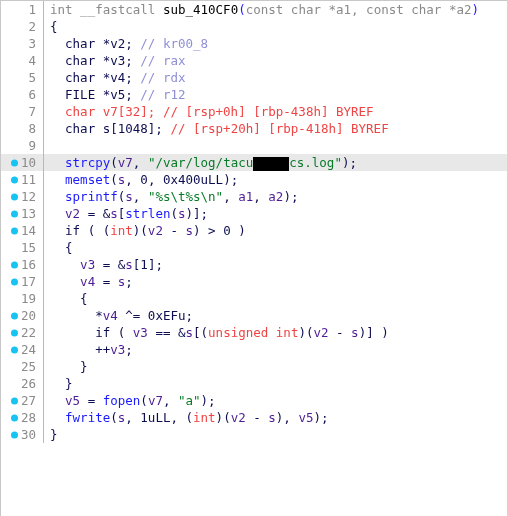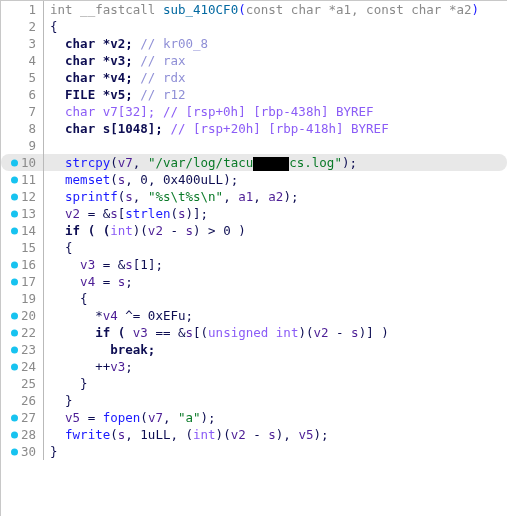--- a/index.html
+++ b/index.html
@@ -34,21 +34,20 @@
     position: relative;
     display: flex;
     align-items: stretch;
     height: 17px;
     line-height: 17px;
     white-space: pre;
     font-size: 12.5px;
   }
   .code-line.highlighted {
     background: #e8e8e8;
-    border-radius: 8px;
   }
 
   
   .gutter {
     flex: 0 0 auto;
     width: 38px;
     position: relative;
     display: flex;
     align-items: center;
     justify-content: flex-end;
@@ -88,31 +87,31 @@
   }
 
   .code-text {
     flex: 1 1 auto;
     position: relative;
     padding-left: 2px;
     overflow: hidden;
   }
 
   
-  .tok-plain    { color: #0d0d52; font-weight: bold; }
+  .tok-plain    { color: #0d0d52; }
   .tok-type     { color: #8a8a8a; }
   .tok-comment  { color: #8f8fd6; }
-  .tok-func     { color: #0369a1; }
+  .tok-func     { color: #000000; }
   .tok-call     { color: #1a1aff; }
   .tok-var      { color: #4c1d95; }
   .tok-string   { color: #0a7a28; }
   .tok-num      { color: #0d0d52; }
   .tok-punc     { color: #0d0d52; }
   .tok-paren    { color: #1a1aff; }
-  .tok-dim      { color: #8b5cf6; text-align: center; }
+  .tok-dim      { color: #ef4444; text-align: center; }
 
   .redaction {
     display: inline-block;
     background: #000000;
     vertical-align: middle;
   }
 </style>
 </head>
 <body>
 
@@ -131,21 +130,20 @@
       <div class="code-line"><div class="gutter"><span class="bp-dot"></span><span class="lineno">11</span></div><div class="divider"></div><div class="code-text"><span class="tok-plain">  </span><span class="tok-call">memset</span><span class="tok-punc">(</span><span class="tok-var">s</span><span class="tok-punc">, </span><span class="tok-num">0</span><span class="tok-punc">, </span><span class="tok-num">0x400uLL</span><span class="tok-punc">);</span></div></div>
       <div class="code-line"><div class="gutter"><span class="bp-dot"></span><span class="lineno">12</span></div><div class="divider"></div><div class="code-text"><span class="tok-plain">  </span><span class="tok-call">sprintf</span><span class="tok-punc">(</span><span class="tok-var">s</span><span class="tok-punc">, </span><span class="tok-string">"%s\t%s\n"</span><span class="tok-punc">, </span><span class="tok-var">a1</span><span class="tok-punc">, </span><span class="tok-var">a2</span><span class="tok-punc">);</span></div></div>
       <div class="code-line"><div class="gutter"><span class="bp-dot"></span><span class="lineno">13</span></div><div class="divider"></div><div class="code-text"><span class="tok-plain">  </span><span class="tok-var">v2</span><span class="tok-punc"> = &amp;</span><span class="tok-var">s</span><span class="tok-punc">[</span><span class="tok-call">strlen</span><span class="tok-punc">(</span><span class="tok-var">s</span><span class="tok-punc">)];</span></div></div>
       <div class="code-line"><div class="gutter"><span class="bp-dot"></span><span class="lineno">14</span></div><div class="divider"></div><div class="code-text"><span class="tok-plain">  if ( (</span><span class="tok-dim">int</span><span class="tok-punc">)(</span><span class="tok-var">v2</span><span class="tok-punc"> - </span><span class="tok-var">s</span><span class="tok-punc">) &gt; </span><span class="tok-num">0</span><span class="tok-punc"> )</span></div></div>
       <div class="code-line"><div class="gutter"><span class="lineno">15</span></div><div class="divider"></div><div class="code-text"><span class="tok-punc">  {</span></div></div>
       <div class="code-line"><div class="gutter"><span class="bp-dot"></span><span class="lineno">16</span></div><div class="divider"></div><div class="code-text"><span class="tok-plain">    </span><span class="tok-var">v3</span><span class="tok-punc"> = &amp;</span><span class="tok-var">s</span><span class="tok-punc">[</span><span class="tok-num">1</span><span class="tok-punc">];</span></div></div>
       <div class="code-line"><div class="gutter"><span class="bp-dot"></span><span class="lineno">17</span></div><div class="divider"></div><div class="code-text"><span class="tok-plain">    </span><span class="tok-var">v4</span><span class="tok-punc"> = </span><span class="tok-var">s</span><span class="tok-punc">;</span></div></div>
       <div class="code-line"><div class="gutter"><span class="lineno">19</span></div><div class="divider"></div><div class="code-text"><span class="tok-punc">    {</span></div></div>
       <div class="code-line"><div class="gutter"><span class="bp-dot"></span><span class="lineno">20</span></div><div class="divider"></div><div class="code-text"><span class="tok-punc">      *</span><span class="tok-var">v4</span><span class="tok-punc"> ^= </span><span class="tok-num">0xEFu</span><span class="tok-punc">;</span></div></div>
       <div class="code-line"><div class="gutter"><span class="bp-dot"></span><span class="lineno">22</span></div><div class="divider"></div><div class="code-text"><span class="tok-plain">      if ( </span><span class="tok-var">v3</span><span class="tok-punc"> == &amp;</span><span class="tok-var">s</span><span class="tok-punc">[(</span><span class="tok-dim">unsigned int</span><span class="tok-punc">)(</span><span class="tok-var">v2</span><span class="tok-punc"> - </span><span class="tok-var">s</span><span class="tok-punc">)] )</span></div></div>
-      <div class="code-line"><div class="gutter"><span class="bp-dot"></span><span class="lineno">23</span></div><div class="divider"></div><div class="code-text"><span class="tok-plain">        break;</span></div></div>
       <div class="code-line"><div class="gutter"><span class="bp-dot"></span><span class="lineno">24</span></div><div class="divider"></div><div class="code-text"><span class="tok-punc">      ++</span><span class="tok-var">v3</span><span class="tok-punc">;</span></div></div>
       <div class="code-line"><div class="gutter"><span class="lineno">25</span></div><div class="divider"></div><div class="code-text"><span class="tok-punc">    }</span></div></div>
       <div class="code-line"><div class="gutter"><span class="lineno">26</span></div><div class="divider"></div><div class="code-text"><span class="tok-punc">  }</span></div></div>
       <div class="code-line"><div class="gutter"><span class="bp-dot"></span><span class="lineno">27</span></div><div class="divider"></div><div class="code-text"><span class="tok-plain">  </span><span class="tok-var">v5</span><span class="tok-punc"> = </span><span class="tok-call">fopen</span><span class="tok-punc">(</span><span class="tok-var">v7</span><span class="tok-punc">, </span><span class="tok-string">"a"</span><span class="tok-punc">);</span></div></div>
       <div class="code-line"><div class="gutter"><span class="bp-dot"></span><span class="lineno">28</span></div><div class="divider"></div><div class="code-text"><span class="tok-plain">  </span><span class="tok-call">fwrite</span><span class="tok-punc">(</span><span class="tok-var">s</span><span class="tok-punc">, </span><span class="tok-num">1uLL</span><span class="tok-punc">, (</span><span class="tok-dim">int</span><span class="tok-punc">)(</span><span class="tok-var">v2</span><span class="tok-punc"> - </span><span class="tok-var">s</span><span class="tok-punc">), </span><span class="tok-var">v5</span><span class="tok-punc">);</span></div></div>
       <div class="code-line"><div class="gutter"><span class="bp-dot"></span><span class="lineno">30</span></div><div class="divider"></div><div class="code-text"><span class="tok-punc">}</span></div></div>
     </div>
 </div>
 
 </body></html>

